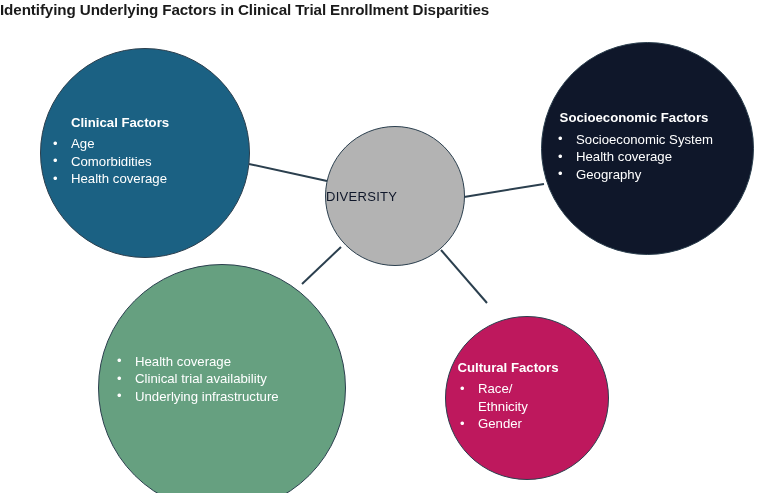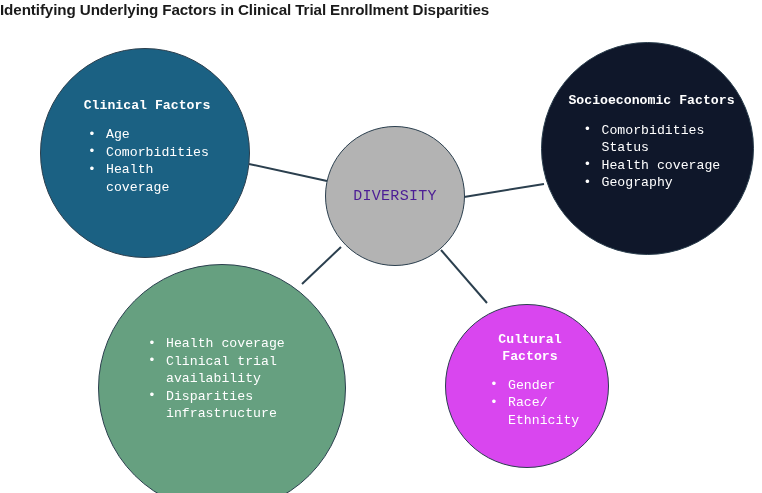--- a/index.html
+++ b/index.html
@@ -38,35 +38,34 @@
     width: 762px;
     height: 493px;
   }
   .node {
     position: absolute;
     border-radius: 50%;
     border: 1.6px solid #2b3f4e;
     box-sizing: border-box;
     display: flex;
     flex-direction: column;
-    align-items: center;
+    align-items: flex-start;
     justify-content: center;
-    font-family: Liberation Mono, monospace;
   }
   .node-title {
     color: #ffffff;
     font-weight: bold;
     font-size: 13.2px;
     line-height: 16.5px;
     text-align: center;
     margin-bottom: 1px;
   }
   .node-list {
     list-style: none;
-    margin: 12px;
+    margin: 4px;
     padding: 0;
     color: #ffffff;
     font-size: 13.2px;
     line-height: 17.5px;
     text-align: left;
   }
   .node-list li {
     position: relative;
     padding-left: 22px;
   }
@@ -98,37 +97,37 @@
   #node-system {
     left: 98px;
     top: 264px;
     width: 248px;
     height: 248px;
     background: #66a080;
   }
   #node-system .inner { width: 190px; margin-left: 10px; margin-top: -18px; }
   #node-cultural {
     left: 445px;
-    top: 304px;
+    top: 316px;
     width: 164px;
     height: 164px;
-    background: #d946ef;
+    background: #be185d;
   }
   #node-cultural .inner { width: 112px; margin-left: 6px; }
   #node-cultural .node-title { line-height: 17px; }
   #node-center {
     left: 325px;
     top: 126px;
     width: 140px;
     height: 140px;
     background: #b3b3b3;
   }
   #center-label {
-    color: #4c1d95;
-    font-size: 15px;
+    color: #0f172a;
+    font-size: 13px;
     font-weight: 400;
     letter-spacing: 0.3px;
     text-align: center;
   }
   .inner { position: relative; }
 </style>
 </head>
 <body>
 
 <div id="canvas">
@@ -150,43 +149,43 @@
         <li>Comorbidities</li>
         <li>Health coverage</li>
       </ul>
     </div>
   </div>
 
   <div class="node" id="node-socio">
     <div class="inner">
       <div class="node-title">Socioeconomic Factors</div>
       <ul class="node-list">
-        <li>Comorbidities Status</li>
+        <li>Socioeconomic System</li>
         <li>Health coverage</li>
         <li>Geography</li>
       </ul>
     </div>
   </div>
 
   <div class="node" id="node-system">
     <div class="inner">
       <ul class="node-list">
         <li>Health coverage</li>
         <li>Clinical trial availability</li>
-        <li>Disparities infrastructure</li>
+        <li>Underlying infrastructure</li>
       </ul>
     </div>
   </div>
 
   <div class="node" id="node-cultural">
     <div class="inner">
       <div class="node-title">Cultural Factors</div>
       <ul class="node-list">
+        <li>Race/ Ethnicity</li>
         <li>Gender</li>
-        <li>Race/ Ethnicity</li>
       </ul>
     </div>
   </div>
 
   <div class="node" id="node-center">
     <div id="center-label">DIVERSITY</div>
   </div>
 
 </div>
 

